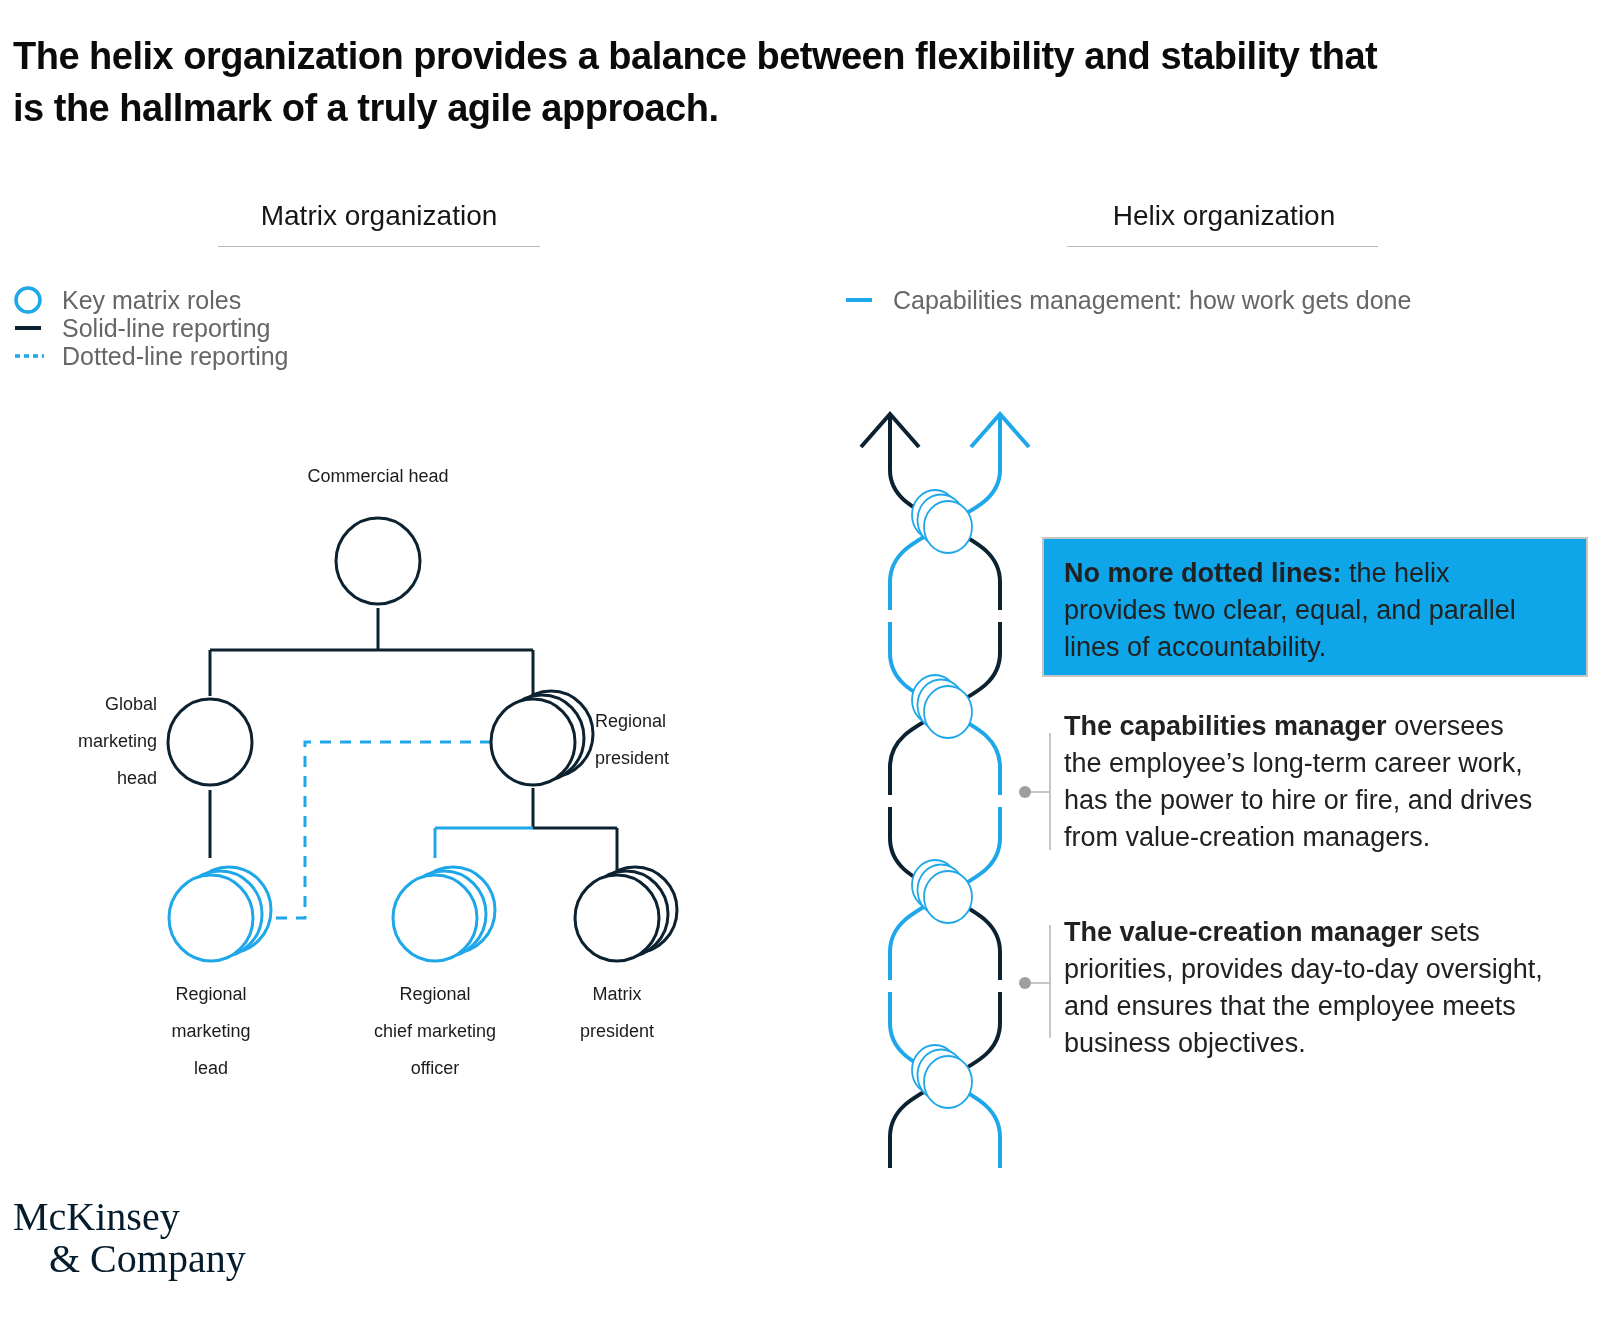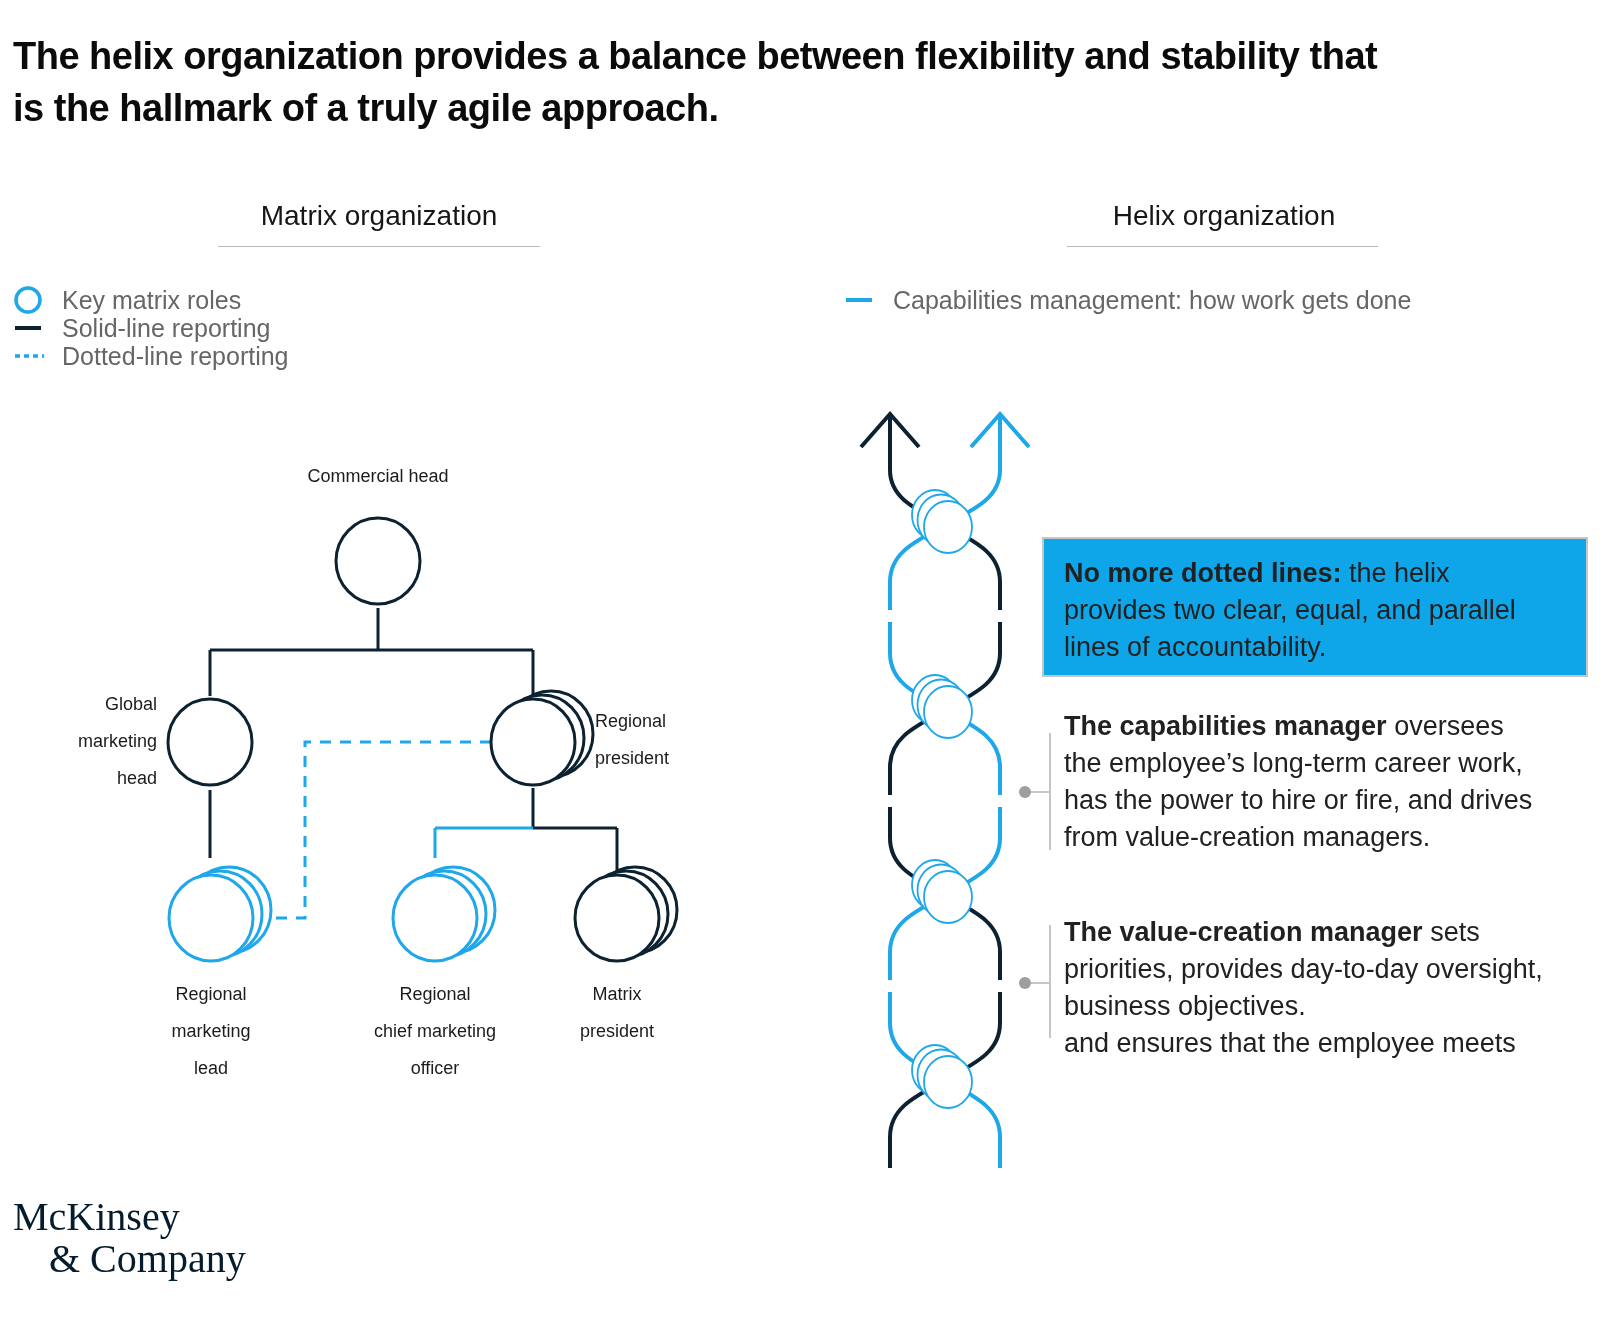--- a/index.html
+++ b/index.html
@@ -239,22 +239,22 @@
     <div>the employee’s long-term career work,</div>
     <div>has the power to hire or fire, and drives</div>
     <div>from value-creation managers.</div>
   </div>
 
   <div class="txt ann" style="left:1064px;top:914px;">
     <div>
       <span class="b">The value-creation manager</span><span> sets</span>
     </div>
     <div>priorities, provides day-to-day oversight,</div>
+    <div>and ensures that the employee meets</div>
     <div>business objectives.</div>
-    <div>and ensures that the employee meets</div>
   </div>
 
   <div class="txt logo">
     <div>McKinsey</div>
     <div class="l2">&amp; Company</div>
   </div>
 
 </div>
 
 </body></html>

